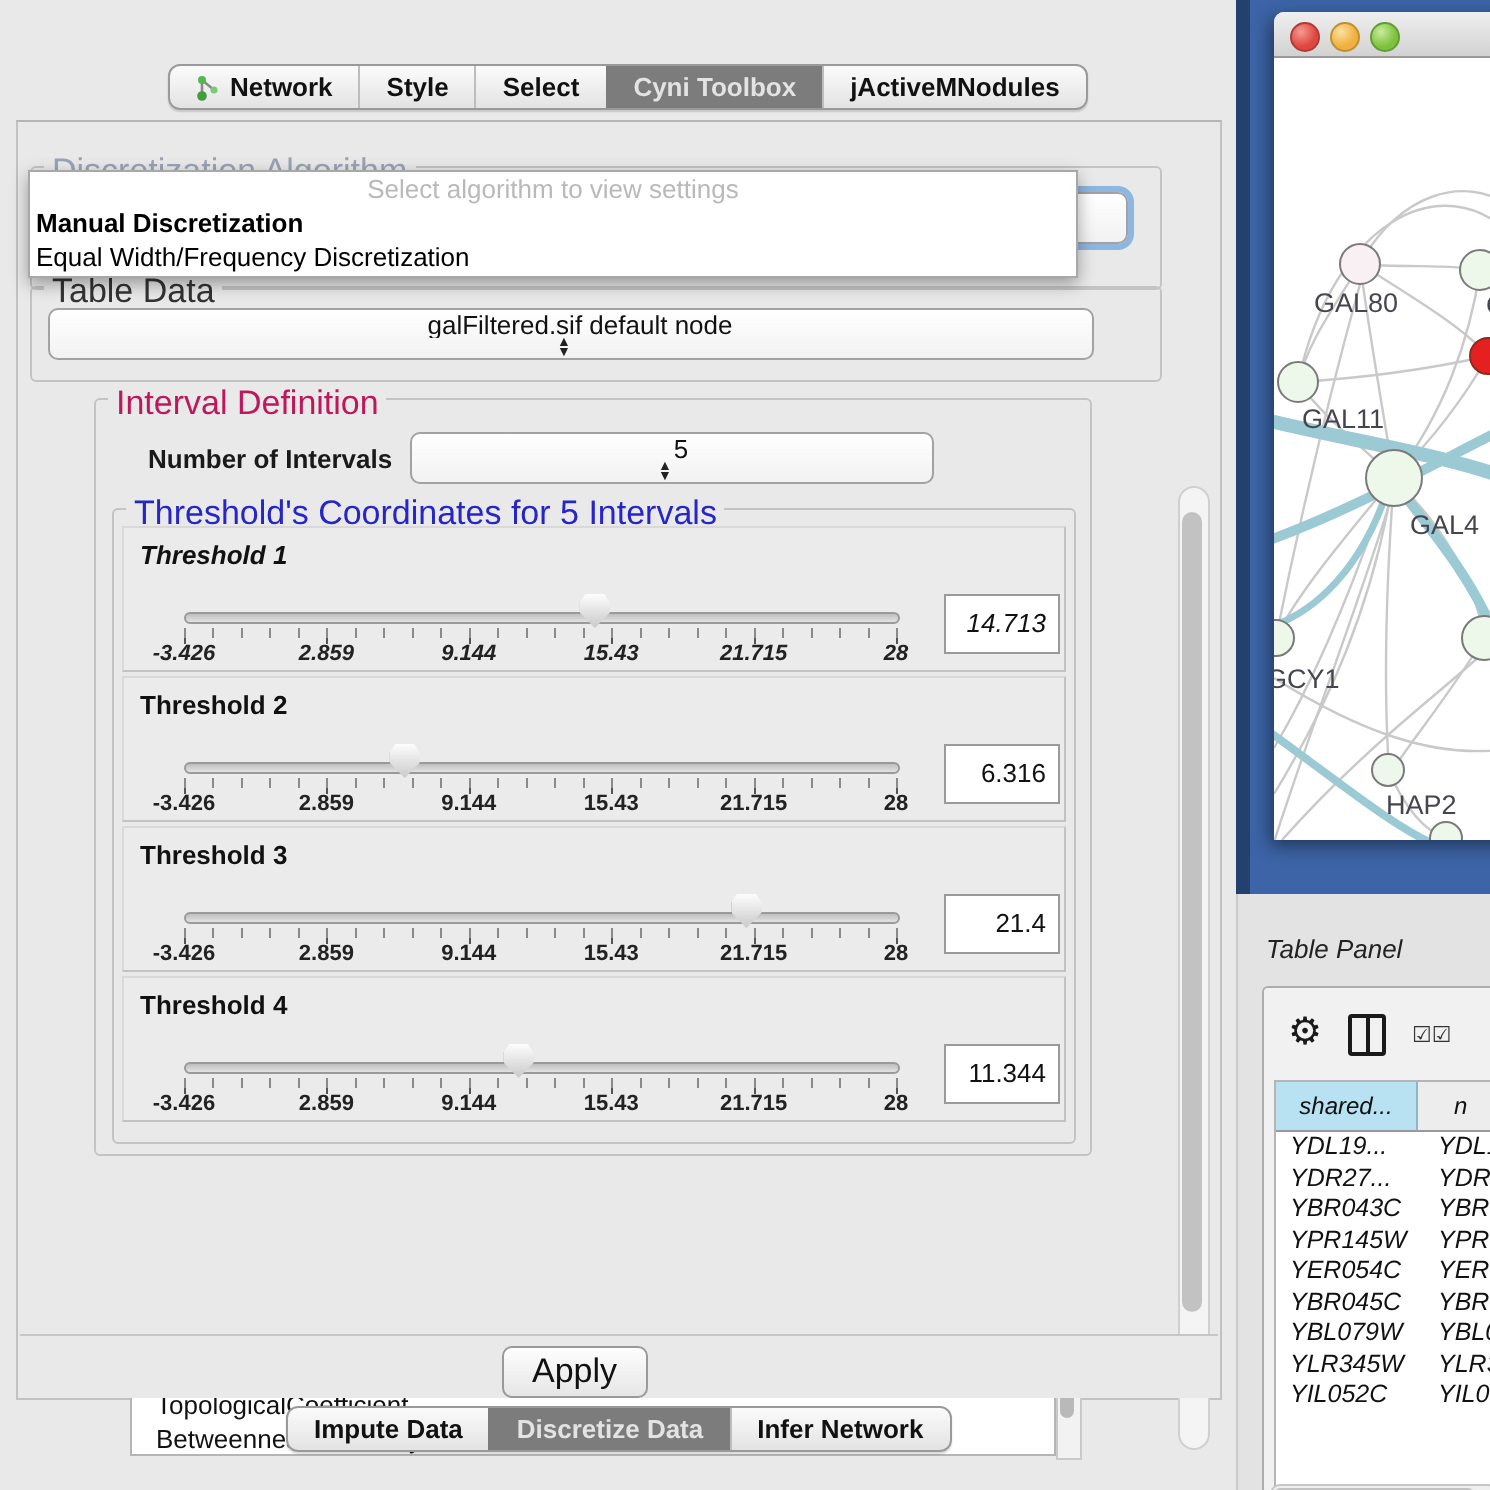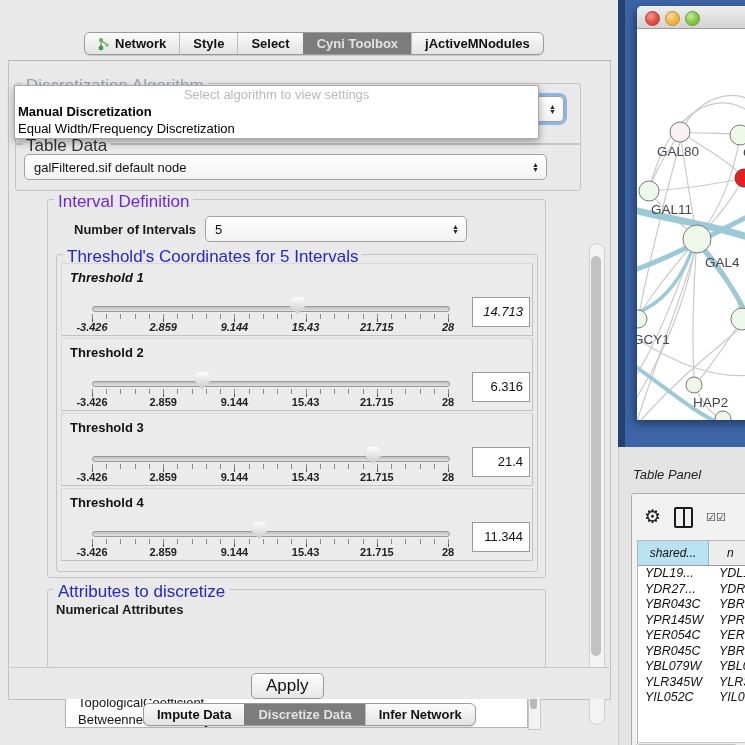--- a/index.html
+++ b/index.html
@@ -17,25 +17,25 @@
   .tabstrip.top{left:84px;top:32px;}
   .tabstrip .seg{display:flex;align-items:center;gap:5px;padding:0 13px;font-weight:700;font-size:13px;color:#111;
                  border-left:1px solid #BDBDBD;white-space:nowrap;}
   .tabstrip .seg:first-child{border-left:none;}
   .tabstrip .seg.sel{background:#7C7C7C;color:#E3E3E3;border-left-color:#7C7C7C;}
   .content{position:absolute;left:8px;top:60px;width:601px;height:638px;background:#E9E9E9;
            border:1px solid #C2C2C2;border-top-color:#B5B5B5;}
   
   .grp{position:absolute;border:1px solid #C4C4C4;border-radius:3px;}
   .grp-label{position:absolute;top:-8px;left:6px;background:#E9E9E9;padding:0 4px;font-size:17px;white-space:nowrap;}
-  .blue{color:#2626C8;} .green{color:#6d28d9;} .plain{color:#333;}
+  .blue{color:#2626C8;} .green{color:#be185d;} .plain{color:#333;}
   .dim{color:#9AA2B5;}
   
   .combo{position:absolute;background:linear-gradient(#FFFFFF,#F2F2F2);border:1px solid #A2A2A2;border-radius:5px;
-         display:flex;align-items:center;height:24px;}
+         display:flex;align-items:center;height:24px;flex-direction:column;}
   .combo .val{flex:1;padding-left:9px;font-size:13px;color:#111;overflow:hidden;white-space:nowrap;}
   .stepper{display:flex;flex-direction:column;align-items:center;margin-right:7px;font-size:7px;line-height:5px;color:#222;}
   .focusring{box-shadow:0 0 0 3px rgba(110,165,220,.75);}
   
   .popup{position:absolute;left:13px;top:86px;width:523px;height:52px;background:#FFFFFF;border:1px solid #A8A8A8;
          box-shadow:0 3px 8px rgba(0,0,0,.35);z-index:30;}
   .popup .hint{text-align:center;color:#B9B9B9;font-size:13px;height:17px;line-height:17px;}
   .popup .opt{padding-left:3px;font-size:13px;height:17px;line-height:17px;color:#000;}
   .popup .opt.b{font-weight:700;}
   
@@ -235,24 +235,20 @@
             <span class="s2">9.144</span>
             <span class="s3">15.43</span>
             <span class="s4">21.715</span>
             <span class="s5">28</span>
           </div>
           <div class="vbox">11.344</div>
         </div>
       </div>
     </div>
 
-    <div class="grp" style="left:38px;top:528px;width:497px;height:77px;">
-      <span class="grp-label blue">Attributes to discretize</span>
-      <span style="position:absolute;left:8px;top:12px;font-weight:700;">Numerical Attributes</span>
-    </div>
     <div class="attr-list">
       <div class="it">SelfLoops</div>
       <div class="it">TopologicalCoefficient</div>
       <div class="it">BetweennessCentrality</div>
     </div>
     <div class="ilist-sb">
         <div class="th"></div>
       </div>
 
     <div class="mainsb">

